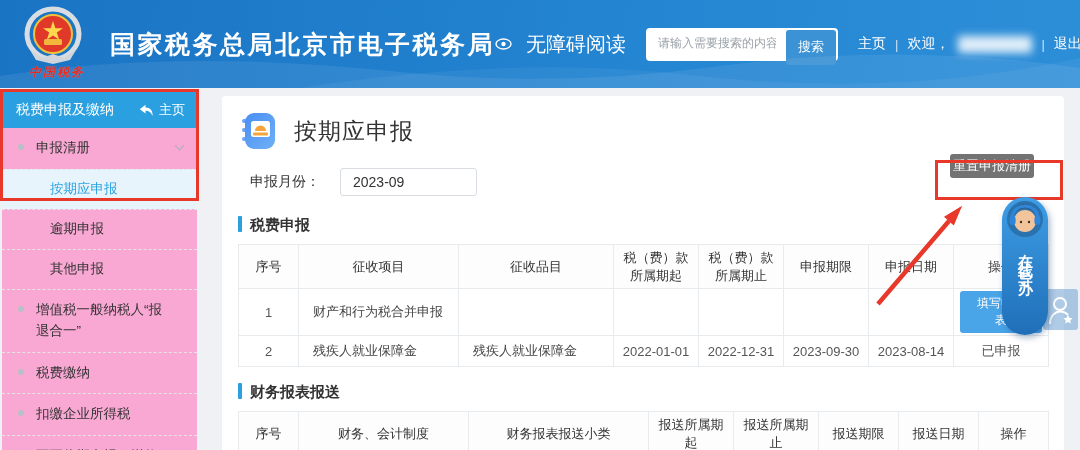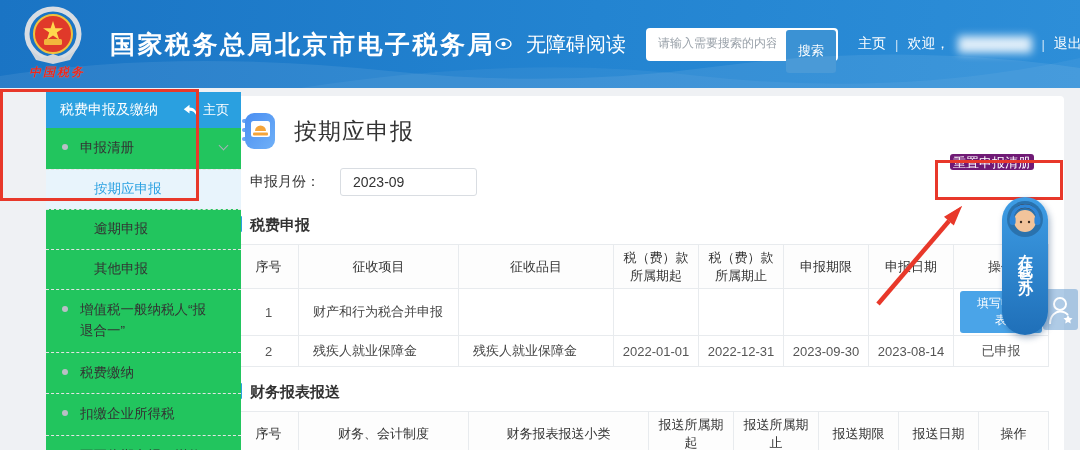--- a/index.html
+++ b/index.html
@@ -16,30 +16,30 @@
   .logo-emblem { position:absolute; left:6px; top:2px; }
   .logo-caption { position:absolute; left:2px; top:60px; width:78px; text-align:center;
     color:#e8281e; font-size:12px; font-weight:bold; font-style:italic; letter-spacing:2px;
     text-shadow:0 0 1px rgba(255,255,255,.4); }
   .site-title { font-size:25px; font-weight:bold; letter-spacing:2.5px; margin-left:12px; white-space:nowrap; }
   .acc-read { margin-left:auto; display:flex; align-items:center; gap:14px; font-size:20px; white-space:nowrap;justify-content:space-between; }
   .search-group { margin-left:20px; display:flex; align-items:flex-start; background:#fff; border-radius:4px; padding:2px; height:33px; }
   .search-group input { border:none; outline:none; width:138px; height:27px; padding:0 10px; font-size:12px; color:#333;
     font-family:"Liberation Sans","DejaVu Sans",sans-serif; }
   .search-group input::placeholder { color:#9aa2aa; }
-  .search-btn { width:50px; height:43px; background:#3b92d4; color:#fff; border:none; border-radius:3px;
+  .search-btn { width:50px; height:35px; background:#3b92d4; color:#fff; border:none; border-radius:3px;
     font-size:13px; cursor:pointer; font-family:inherit; }
   .header-nav { margin-left:20px; display:flex; align-items:center; gap:9px; font-size:14px; white-space:nowrap; }
   .header-nav .sep { opacity:.75; font-size:13px; }
   .nav-link { cursor:pointer; }
   .redacted-name { display:inline-block; width:74px; height:17px; border-radius:2px;
     background:rgba(255,255,255,.85); filter:blur(4px); }
 
   
-  .sidebar { position:absolute; left:2px; top:92px; width:195px; height:358px; background:#22c55e; z-index:2;margin-left:44px; }
+  .sidebar { position:absolute; left:2px; top:92px; width:195px; height:358px; background:#f9a8d4; z-index:2; }
   .side-header { height:36px; background:#2aa0e0; color:#fff; display:flex; align-items:center;
     justify-content:space-between; padding:0 12px 0 14px; font-size:14px; }
   .side-home { display:flex; align-items:center; gap:5px; font-size:13px; cursor:pointer; }
   .side-menu { list-style:none; }
   .side-menu li { position:relative; font-size:13.5px; color:#333; line-height:1.55; cursor:pointer; }
   .side-menu li + li { border-top:1px dashed #e4e4e4; }
   .side-menu li.group { padding:10px 26px 10px 34px; }
   .side-menu li.group .bullet { position:absolute; left:16px; top:16px; width:6px; height:6px;
     border-radius:50%; background:#b9bfc6; }
   .side-menu li.sub { padding:9px 12px 9px 48px; }
@@ -49,21 +49,21 @@
 
   
   .main-panel { position:absolute; left:222px; top:96px; width:842px; height:354px; background:#fff;
     border-radius:4px 4px 0 0; padding:0 16px; z-index:1; }
   .title-row { display:flex; align-items:center; gap:14px; padding-top:14px; height:56px; }
   .page-title { font-size:23px; color:#333; font-weight:500; letter-spacing:1px; }
   .form-row { display:flex; align-items:center; margin-top:16px; height:28px; position:relative; }
   .form-label { font-size:14px; color:#333; margin-left:12px; }
   .month-input { margin-left:20px; width:137px; height:28px; border:1px solid #d9dde2; border-radius:3px;
     padding:0 12px; font-size:14px; color:#333; font-family:inherit; }
-  .reset-btn { position:absolute; right:14px; top:-14px; width:84px; height:16px; background:#701a75; color:#fff;
+  .reset-btn { position:absolute; right:14px; top:-14px; width:84px; height:24px; background:#737373; color:#fff;
     border:none; border-radius:3px; font-size:13px; cursor:pointer; font-family:inherit; }
   .section-head { display:flex; align-items:flex-start; gap:8px; margin-top:20px; }
   .section-bar { width:4px; height:16px; background:#2b9fe0; border-radius:1px; }
   .section-title { font-size:15px; font-weight:bold; color:#333; }
   table.grid { width:810px; margin-top:9px; border-collapse:collapse; table-layout:fixed; }
   table.grid th { border:1px solid #e8ebee; background:#fdfdfd; font-size:13px; color:#333; font-weight:normal;
     padding:4px 4px; height:38px; line-height:1.35; }
   table.grid td { border:1px solid #e8ebee; font-size:13px; color:#555; text-align:center; height:31px; padding:2px 6px; }
   table.grid td.al { text-align:left; padding-left:14px; color:#444; }
   .cell-btn { background:#4aa4e8; color:#fff; border:none; border-radius:3px; font-size:12px;

